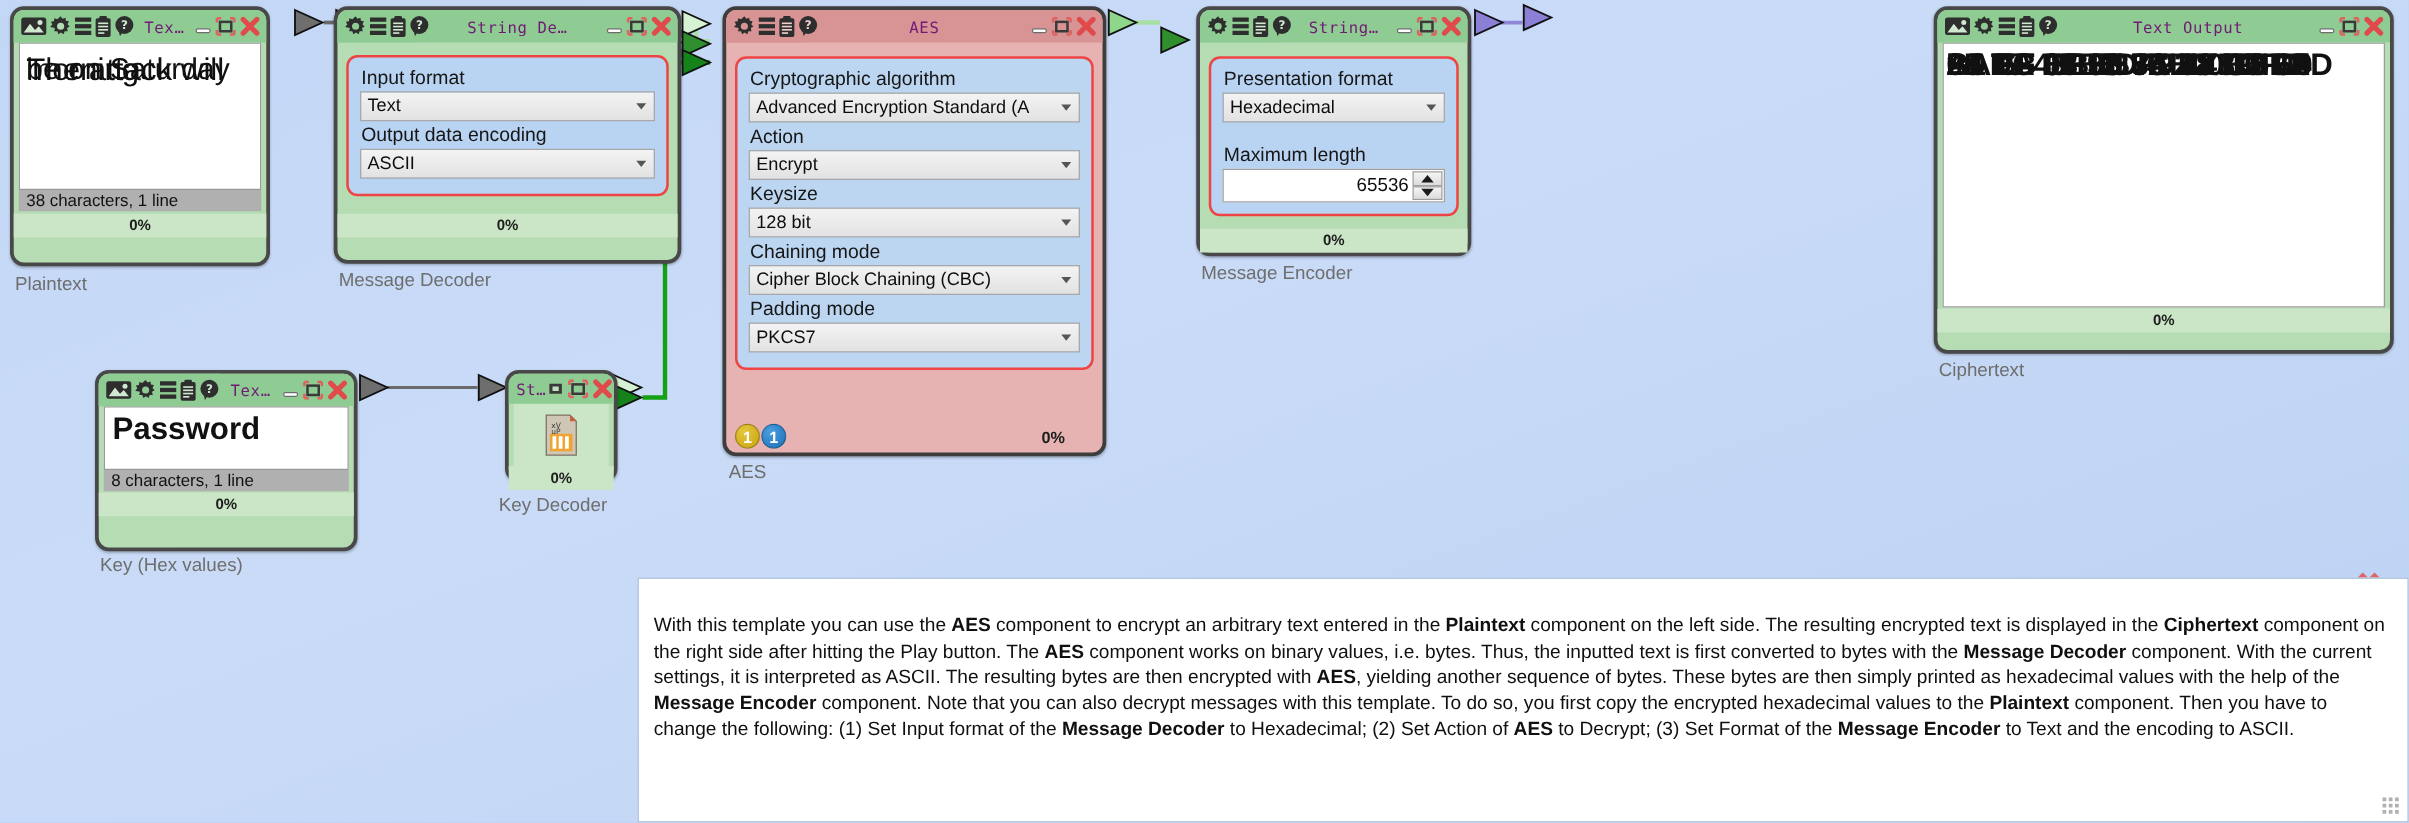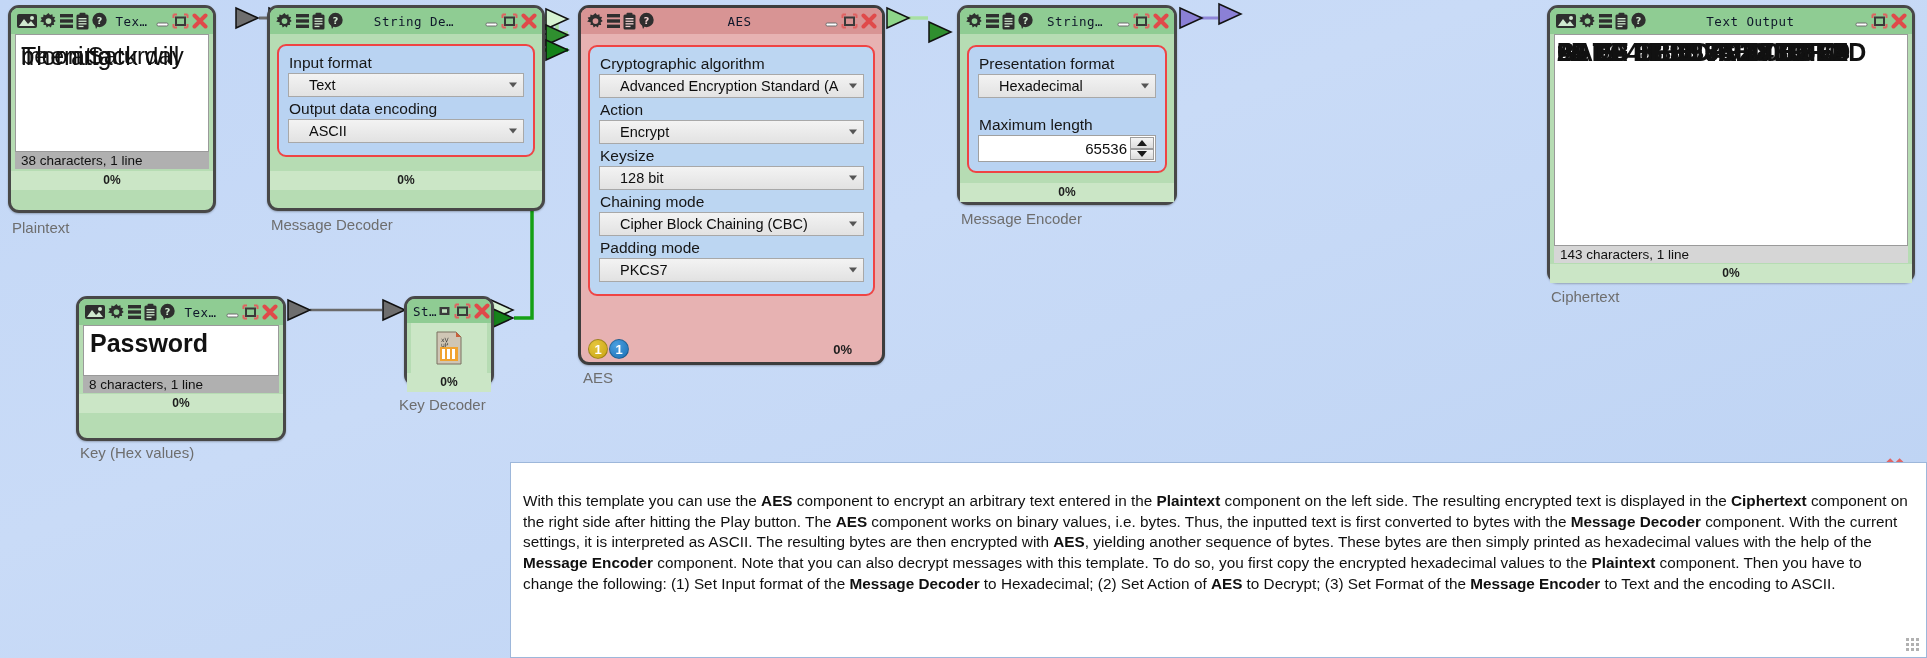--- a/index.html
+++ b/index.html
@@ -42,21 +42,21 @@
     border-radius:8px 0 14px 0;
   }
   .comp.green .tb-icons { background:#8fcc93; }
   .comp.red   .tb-icons { background:#d89494; }
 
   .tb-title {
     flex:1;
     text-align:center;
     font-family:"DejaVu Sans Mono", monospace;
     font-size:12.5px;
-    color:#0f172a;
+    color:#701a75;
     letter-spacing:.5px;
     white-space:nowrap;
     overflow:hidden;
   }
   .tb-ctrls { display:flex; align-items:center; gap:2px; padding-right:4px; }
 
   .icn { display:inline-block; line-height:0; }
 
   
   .textbody {
@@ -111,21 +111,21 @@
     margin:2px 0 1px 1px;
     white-space:nowrap;
     font-family:"Liberation Sans", sans-serif;
   }
   .s-combo {
     position:relative;
     height:24px;
     background:linear-gradient(#f3f3f3,#e2e2e2);
     border:1px solid #a8a8a8;
     display:flex; align-items:center;
-    padding-left:20px;
+    padding-left:5px;
     font-size:14.5px;
     color:#0d0d0d;
     white-space:nowrap;
     overflow:hidden;
     margin-bottom:3px;
   }
   .s-combo .chev {
     position:absolute; right:6px; top:50%;
     transform:translateY(-50%);
     width:0;height:0;
@@ -549,21 +549,20 @@
     </span>
   </div>
   <div class="textbody" style="height:212px;padding:3px 2px;">
     <div class="line" style="font-size:25px;line-height:29.5px;font-weight:bold;">B1 EF 03 98 78 20 ED EF</div>
     <div class="line" style="font-size:25px;line-height:29.5px;font-weight:bold;">20 79 48 BC 5A F8 C7 C4</div>
     <div class="line" style="font-size:25px;line-height:29.5px;font-weight:bold;">0F EA 8F 36 8A 08 D6 92</div>
     <div class="line" style="font-size:25px;line-height:29.5px;font-weight:bold;">24 DC 07 EB 49 44 C8 62</div>
     <div class="line" style="font-size:25px;line-height:29.5px;font-weight:bold;">AA 6F BB 6D CB 78 5F AD</div>
     <div class="line" style="font-size:25px;line-height:29.5px;font-weight:bold;">B0 FB 1F E9 FF D0 F5 49</div>
   </div>
-  <div class="statusbar" style="background:#d6d6d6;">143 characters,  1 line</div>
   <div class="progress" style="margin-top:1px;">0%</div>
 </div>
 <div class="caption" style="left:1551px;top:288px;">Ciphertext</div>
 
 <div class="comp green" id="c-key" style="left:76px;top:296px;width:210px;height:145px;">
   <div class="titlebar">
     <span class="tb-icons">
       <span class="icn"><svg width="22" height="18" viewBox="0 0 22 18">
             <rect x="1" y="2" width="20" height="14" rx="2" fill="#2e2e2e"></rect>
             <polygon points="3,14 8,7 12,12 15,9 19,14" fill="#cfe8cf"></polygon>

